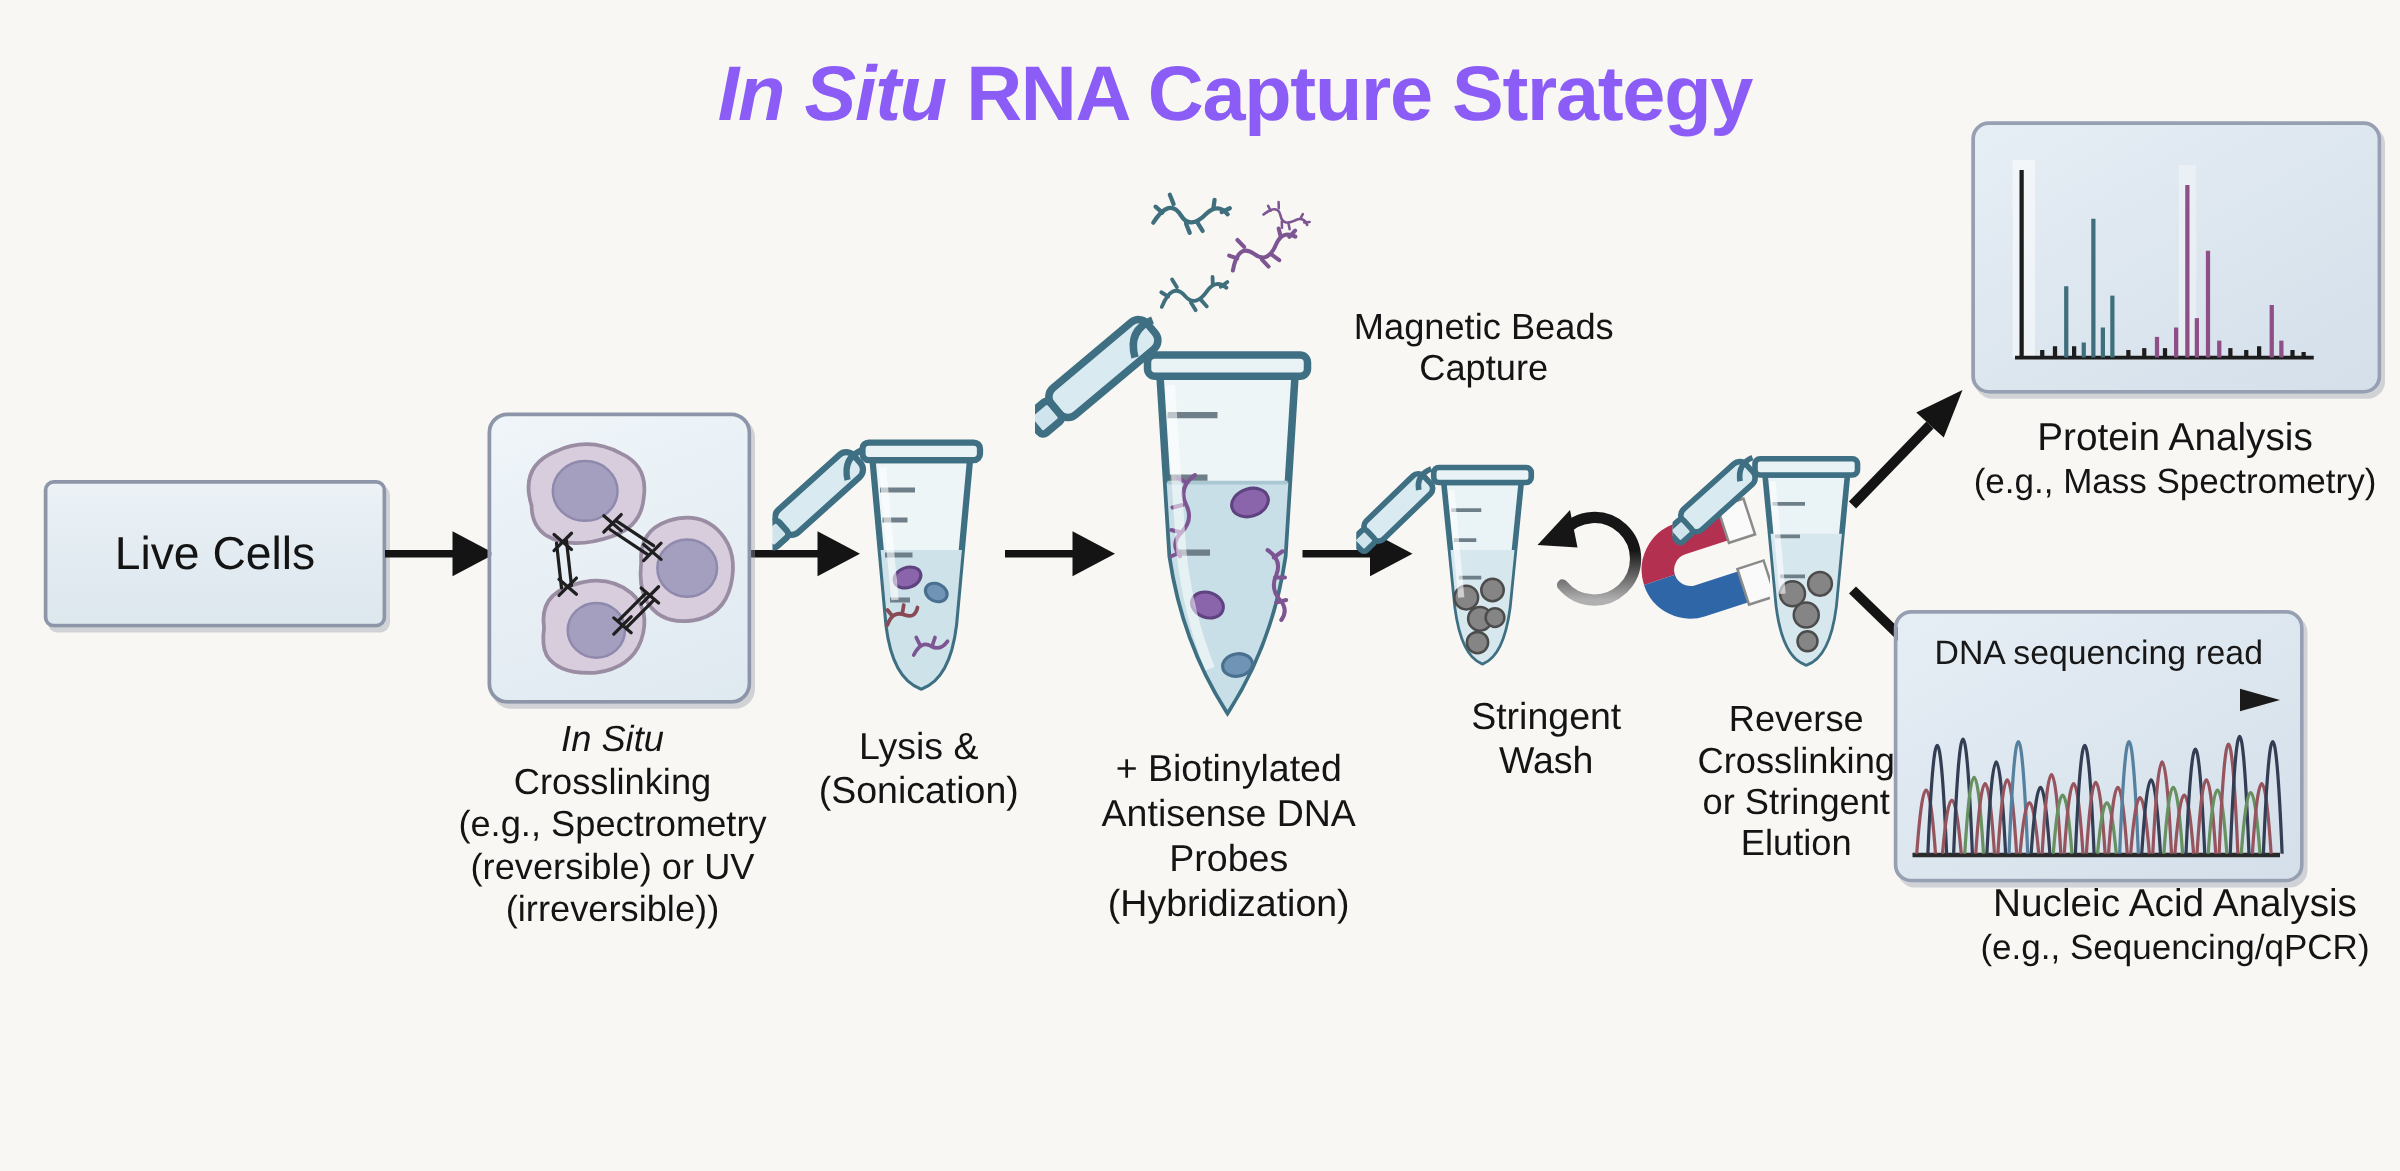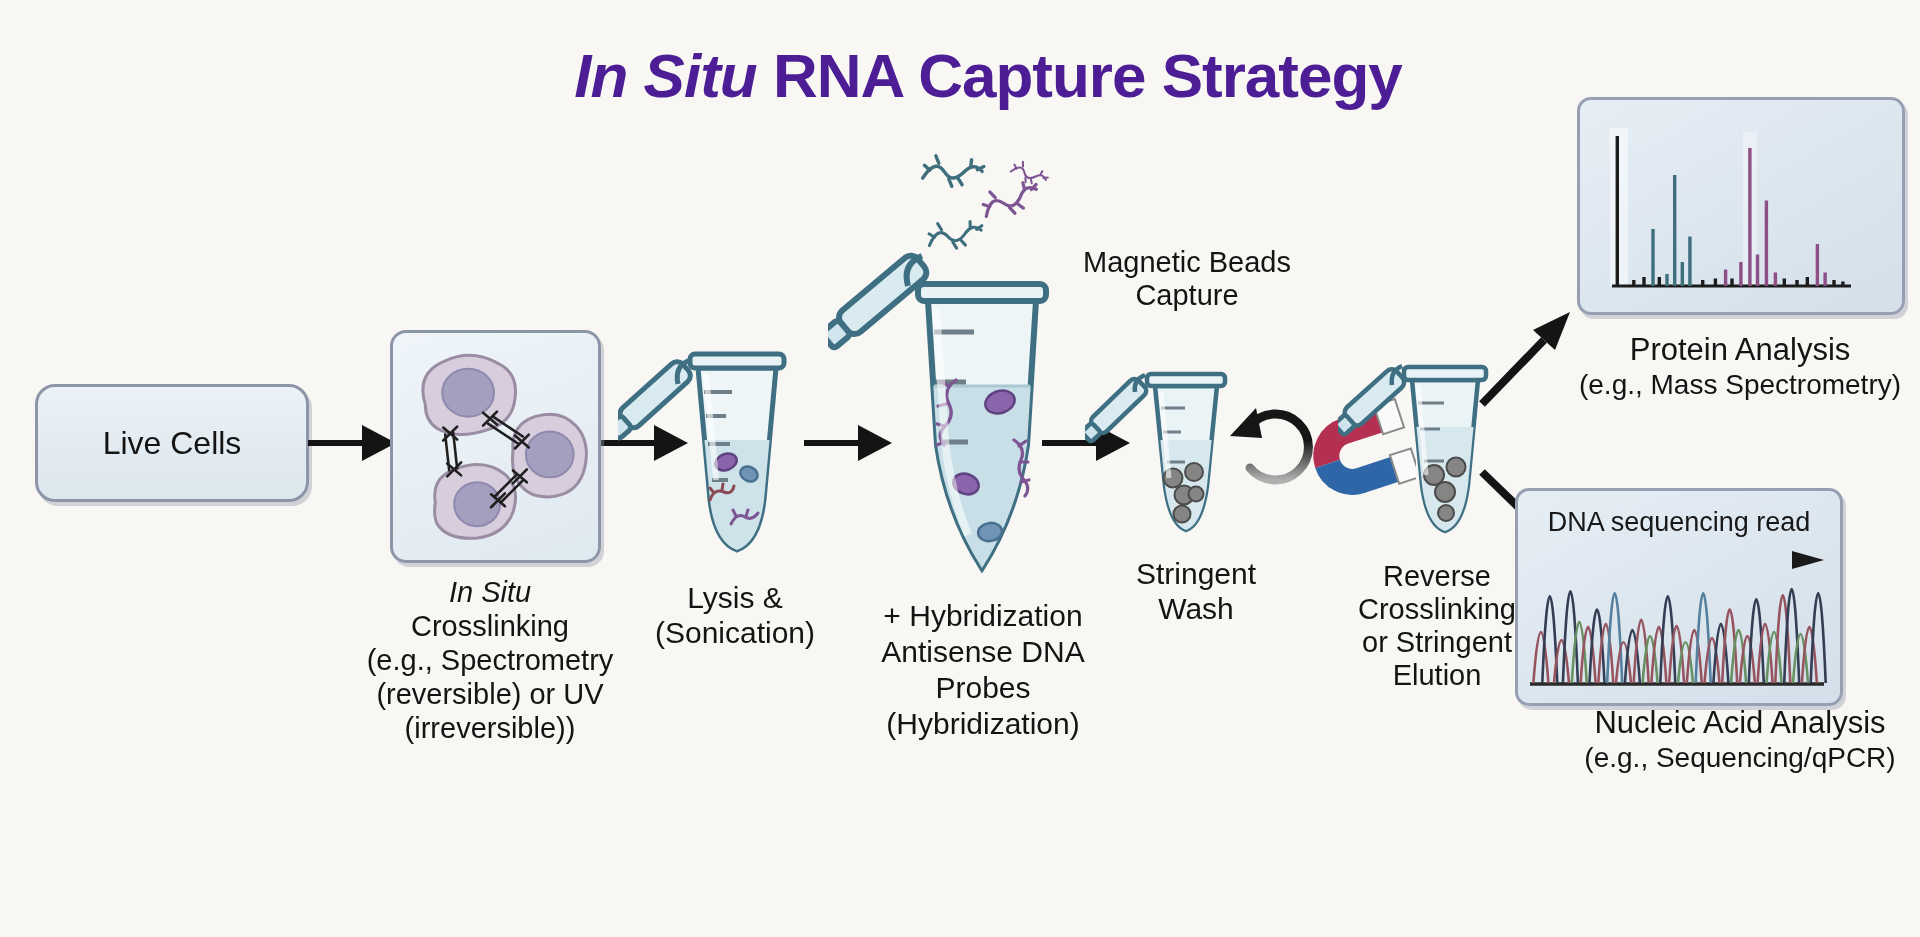--- a/index.html
+++ b/index.html
@@ -6,31 +6,31 @@
   body{
     width:1920px;height:937px;overflow:hidden;
     background:#f8f7f4;
     font-family:"Liberation Sans","DejaVu Sans",sans-serif;
     color:#141414;
   }
   .canvas{position:relative;width:1920px;height:937px;background:#f8f7f4;}
   .abs{position:absolute;}
   .title{
     position:absolute;left:56px;top:40px;width:1864px;
-    text-align:center;font-size:62px;font-weight:bold;letter-spacing:-1px;color:#4c1d95;
+    text-align:center;font-size:62px;font-weight:bold;letter-spacing:-1px;color:#8b5cf6;
   }
   .it{font-style:italic;}
   .box{
     position:absolute;border:3px solid #8d96a8;
     box-shadow:3px 4px 0 rgba(148,156,170,0.40);
   }
   .live-box{
-    border-radius:20px;display:flex;align-items:center;justify-content:center;
+    border-radius:8px;display:flex;align-items:center;justify-content:center;
     background:linear-gradient(180deg,#ecf2f6 0%,#e2ebf1 55%,#dde7ee 100%);
-    font-size:32px;
+    font-size:37px;
   }
   .cells-box{
     border-radius:16px;
     background:linear-gradient(160deg,#eff5f9 0%,#e6eef4 60%,#dfe9f0 100%);
   }
   .panel{
     position:absolute;border:3px solid #97a0b3;border-radius:14px;
     background:linear-gradient(150deg,#e6eef5 0%,#dbe5ee 60%,#d4dfea 100%);
     box-shadow:3px 4px 0 rgba(148,156,170,0.40);
   }
@@ -179,21 +179,21 @@
       <path d="M121,246 l-7,-4 M118,264 l-8,2 M117,286 l-8,-2 M116,302 l-7,3"></path>
       <path d="M186,300 q12,8 7,20 q-5,11 3,20 q7,8 1,16"></path>
       <path d="M191,306 l7,-5 M192,322 l8,0 M193,342 l8,-2"></path>
     </g>
     <ellipse cx="172" cy="262" rx="15" ry="11" transform="rotate(-18 172 262)" fill="#8a65ab" stroke="#5e4380" stroke-width="2.5"></ellipse>
     <ellipse cx="138" cy="344" rx="13" ry="10" transform="rotate(20 138 344)" fill="#8a65ab" stroke="#5e4380" stroke-width="2.5"></ellipse>
     <ellipse cx="162" cy="392" rx="12" ry="9" transform="rotate(-10 162 392)" fill="#6f94b5" stroke="#49708f" stroke-width="2.5"></ellipse>
     <path d="M108,168 L117,300 Q122,350 140,395" stroke="rgba(255,255,255,0.55)" stroke-width="8" fill="none"></path>
   </svg>
   <div class="steplabel lh36" style="left:833px;top:598px;width:300px;">
-    <div>+ Hybridization</div>
+    <div>+ Biotinylated</div>
     <div>Antisense DNA</div>
     <div>Probes</div>
     <div>(Hybridization)</div>
   </div>
 
   <div class="steplabel lh33" style="left:1037px;top:246px;width:300px;">
     <div>Magnetic Beads</div>
     <div>Capture</div>
   </div>
 
@@ -213,21 +213,21 @@
     </g>
     <g fill="#858585" stroke="#4c4c4c" stroke-width="2">
       <circle cx="88" cy="150" r="9.5"></circle>
       <circle cx="109" cy="144" r="9"></circle>
       <circle cx="99" cy="167" r="9.5"></circle>
       <circle cx="111" cy="166" r="7.5"></circle>
       <circle cx="97" cy="186" r="8.5"></circle>
     </g>
     <path d="M76,64 L84,150" stroke="rgba(255,255,255,0.6)" stroke-width="5" fill="none"></path>
   </svg>
-  <div class="steplabel lh35" style="left:1071px;top:556px;width:250px;">
+  <div class="steplabel lh35" style="left:1112px;top:556px;width:250px;">
     <div>Stringent</div>
     <div>Wash</div>
   </div>
 
   <svg class="abs" style="left:1226px;top:396px;" width="92" height="96" viewBox="0 0 92 96">
     <defs>
       <linearGradient id="cyc" x1="0" y1="1" x2="0" y2="0">
         <stop offset="0" stop-color="#b0b0b0"></stop>
         <stop offset="0.6" stop-color="#161616"></stop>
       </linearGradient>

